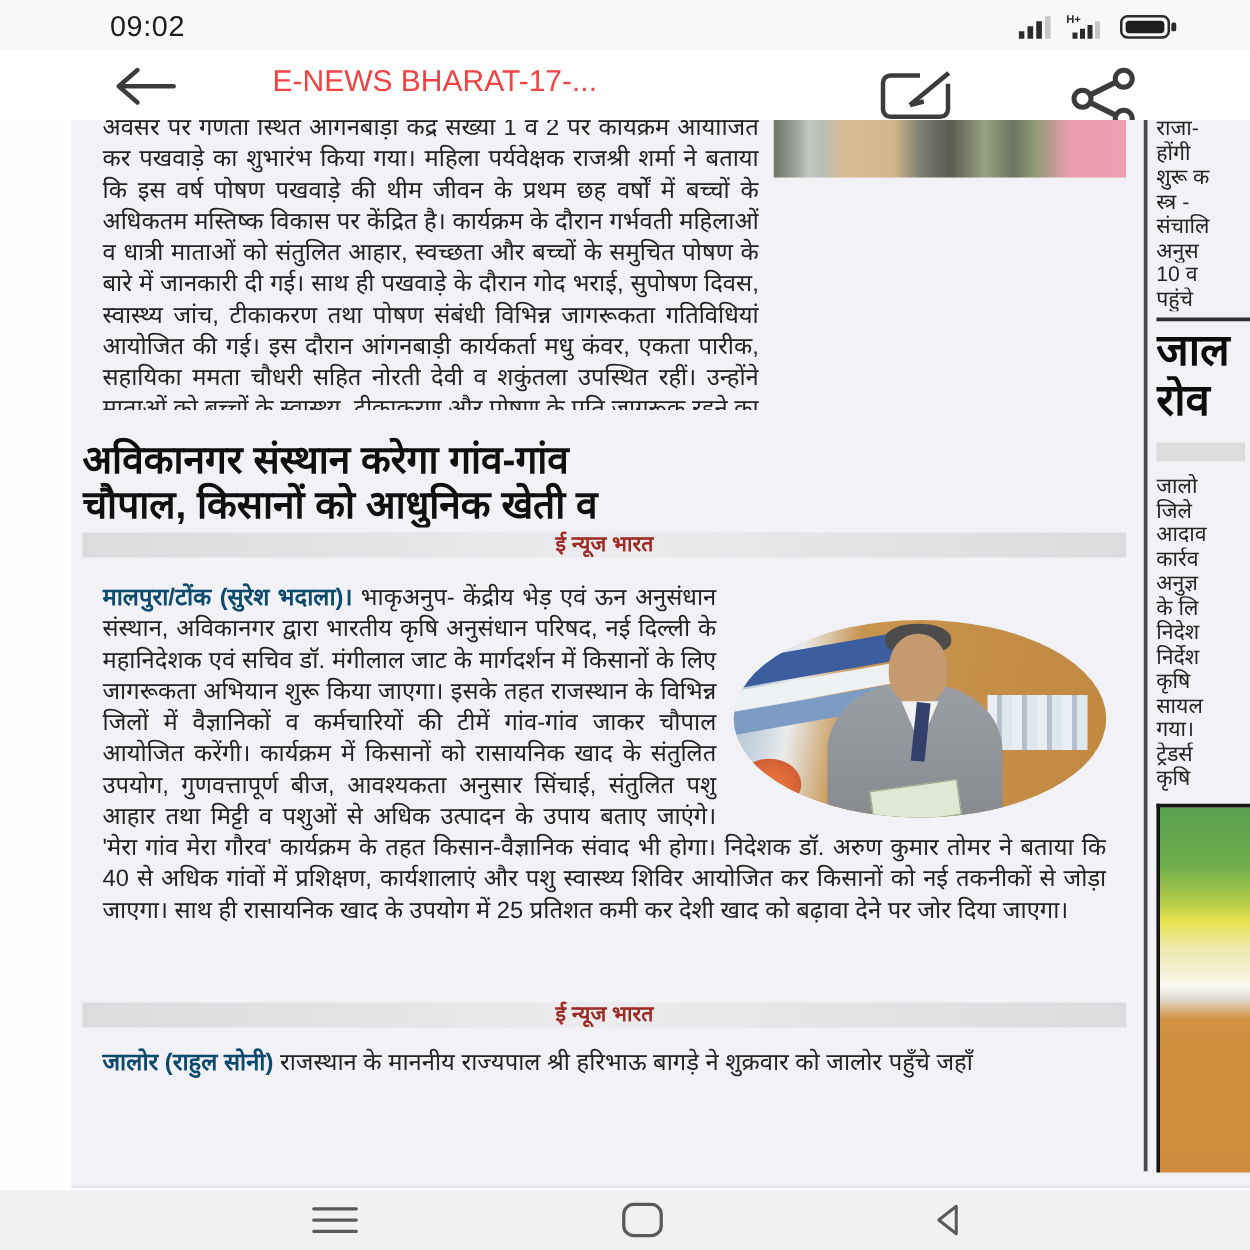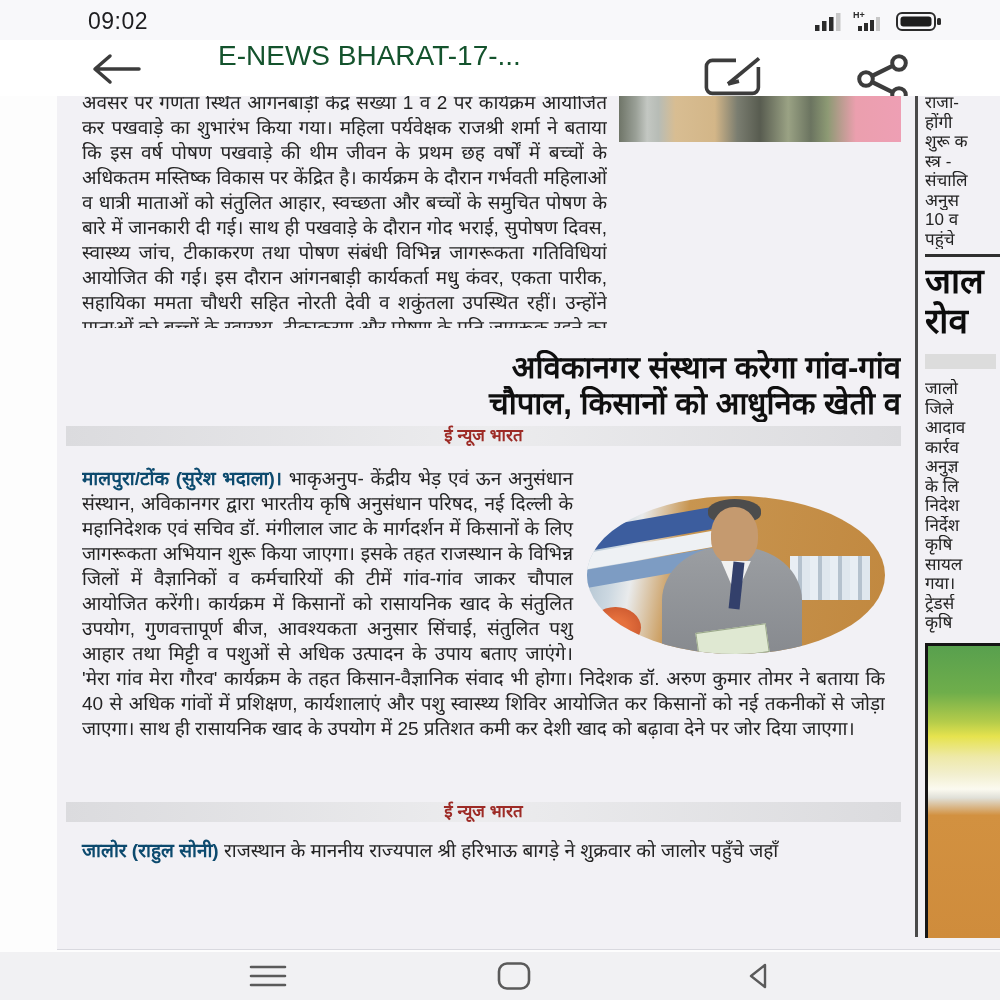--- a/index.html
+++ b/index.html
@@ -14,21 +14,21 @@
     position:absolute; top:0; left:0; right:0; height:40px; background:#f8f8fa;
     display:flex; align-items:center; justify-content:space-between;
     padding:2px 58px 0 88px; box-sizing:border-box;gap:12px;
   }
   .time { font-size:23px; color:#1d1d1f; letter-spacing:.5px; }
   .status-icons { display:flex; align-items:flex-end; gap:11px; }
 
   
   .app-bar { position:absolute; top:40px; left:0; right:0; height:56px; background:#ffffff; }
   .back-btn   { position:absolute; left:90px;  top:13px; }
-  .app-title  { position:absolute; left:218px; top:0; font-size:28px; color:#14532d; white-space:nowrap; }
+  .app-title  { position:absolute; left:218px; top:12px; font-size:24px; color:#ef4444; white-space:nowrap; }
   .edit-btn   { position:absolute; left:704px; top:12px; }
   .share-btn  { position:absolute; left:854px; top:13px; }
 
   
   .content { position:absolute; top:96px; bottom:48px; left:0; right:0; background:#fdfdfd; }
   .page {
     position:absolute; left:57px; right:0; top:0; bottom:2px;
     background:#f2f1f5; border-bottom:1px solid #d9d9df; overflow:hidden;
   }
   .main-col { position:absolute; left:0; top:0; width:852px; padding:0 8px 0 9px; box-sizing:border-box; }
@@ -38,21 +38,21 @@
   .body-text { font-size:19px; line-height:25px; color:#232323; text-align:justify; margin:16px; }
   .body-text b { color:#0c4a6e; }
 
   .art1 { overflow:hidden; }
   .art1 .body-text { margin-top:-6px; height:238px; overflow:hidden; }
   .photo-strip {
     float:right; width:282px; height:50px; margin:-4px 0 4px 12px;
     background:linear-gradient(90deg,#6f7568 0%,#9aa097 6%,#c3c7c2 10%,#b7bcb6 14%,#d8bd92 20%,#d3b688 34%,#7a7d70 42%,#585c50 50%,#9aa284 60%,#6b7460 68%,#8d9a74 74%,#eb9fae 84%,#ee9fb4 100%);
   }
 
-  .headline { font-weight:bold; color:#0f0f0f; text-align:right; }
+  .headline { font-weight:bold; color:#0f0f0f; text-align:left; }
   .headline div { white-space:nowrap; overflow:hidden; }
   .h1a { font-size:31px; line-height:36px; margin:6px 0 4px; }
   .h2a { font-size:30px; line-height:33px; margin:8px 0 4px; }
 
   .byline-band {
     height:20px; margin:2px 0 4px;
     background:linear-gradient(90deg,#dbdbde 0%,#ececee 50%,#dbdbde 100%);
     display:flex; align-items:flex-end; justify-content:center;
   }
   .byline-band span { color:#9d2b26; font-weight:bold; font-size:17px; }

